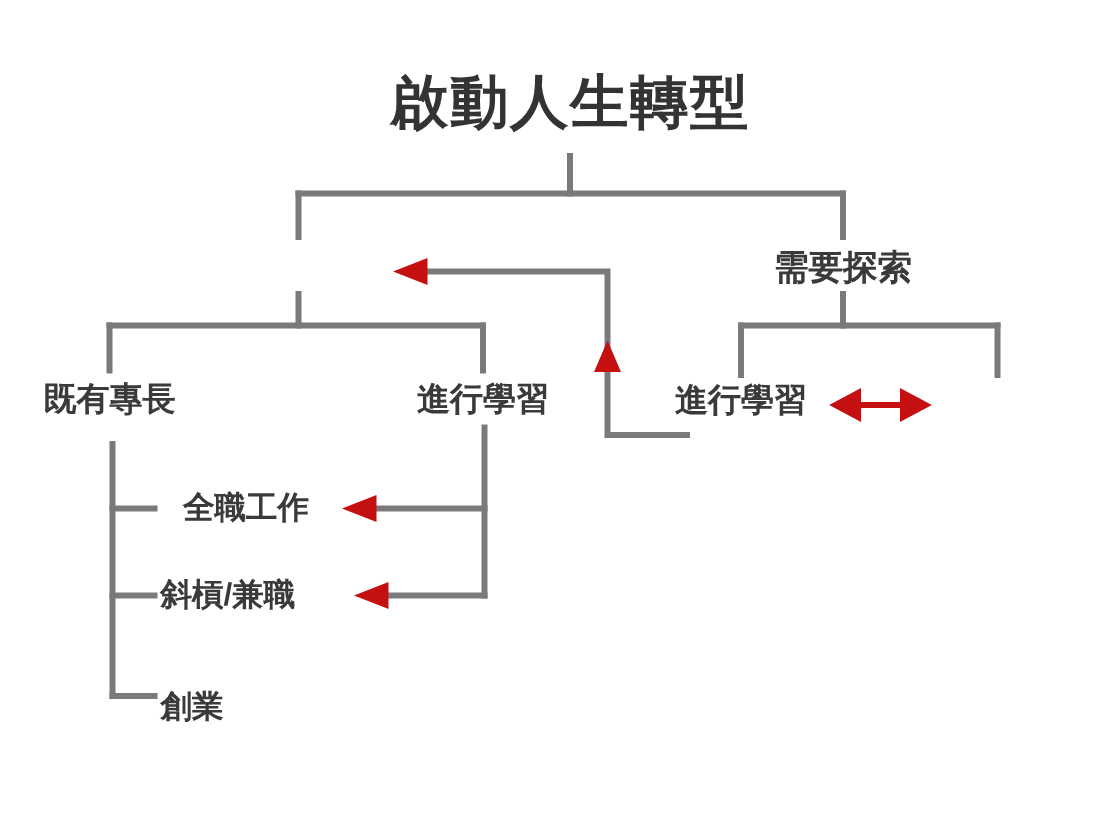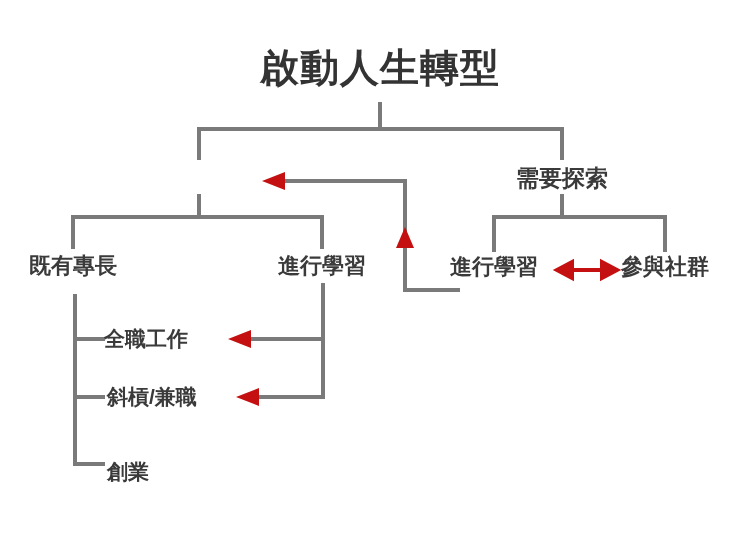--- a/index.html
+++ b/index.html
@@ -118,21 +118,20 @@
 
 
   <div class="node-label level2-label center-anchor" style="left:562px; top:169px;">需要探索</div>
 
   <div class="node-label level3-label center-anchor" style="left:73px; top:257px;">既有專長</div>
 
   <div class="node-label level3-label center-anchor" style="left:322px; top:257px;">進行學習</div>
 
   <div class="node-label level3-label center-anchor" style="left:494px; top:258px;">進行學習</div>
 
-  <div class="node-label level3-label center-anchor" style="left:665px; top:258px;">參與社群</div>
 
-  <div class="node-label leaf-label left-anchor" style="left:104px; top:328px;">全職工作</div>
+  <div class="node-label leaf-label left-anchor" style="left:122px; top:328px;">全職工作</div>
 
   <div class="node-label leaf-label left-anchor" style="left:107px; top:386px;">斜槓/兼職</div>
 
   <div class="node-label leaf-label left-anchor" style="left:107px; top:461px;">創業</div>
 
 </div>
 
 </body></html>

